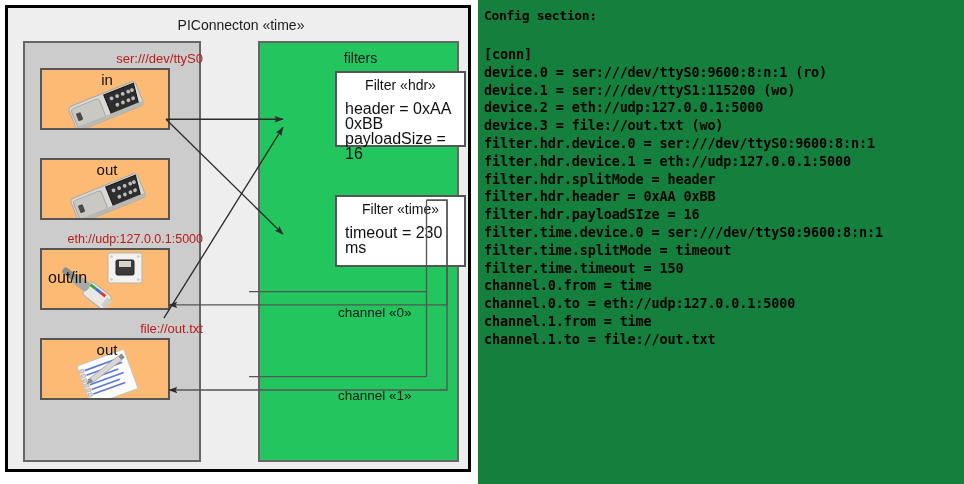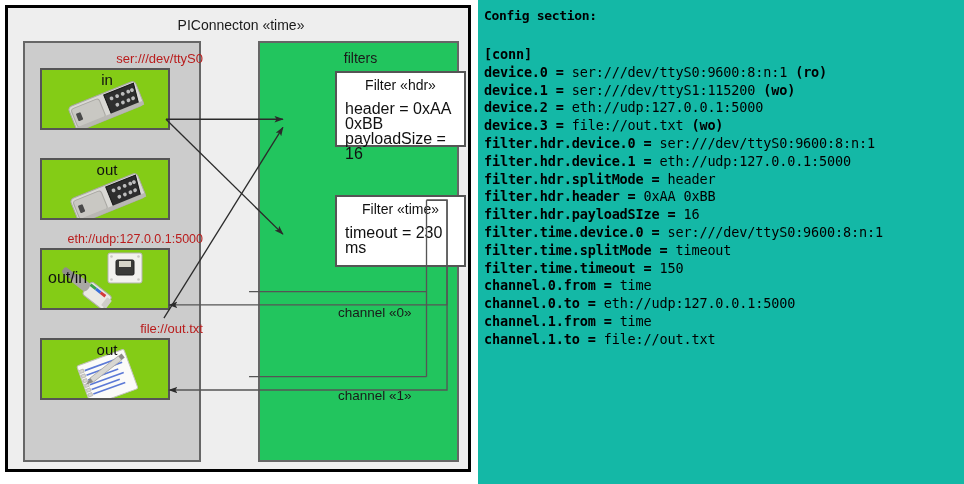--- a/index.html
+++ b/index.html
@@ -55,21 +55,21 @@
     position:absolute;
   }
   .dev-caption{
     position:absolute;left:12px;top:0;width:158px;text-align:right;
     font-size:13px;color:#b91c1c;line-height:16px;
     white-space:nowrap;
   }
   .dev-caption.small{font-size:12.5px;}
   .dev-box{
     position:absolute;left:7px;top:17px;width:130px;height:62px;
-    background:#84cc16;border:2px solid #555555;box-sizing:border-box;
+    background:#fdba74;border:2px solid #555555;box-sizing:border-box;
     overflow:hidden;
   }
   .dev-label{
     position:absolute;left:0;top:1px;width:130px;text-align:center;
     font-size:15px;color:#111;z-index:3;
   }
   .dev-label.left{ text-align:left; left:6px; width:auto; top:19px; font-size:16px;}
 
   
   .filt{
@@ -90,37 +90,37 @@
   .chan-label{
     position:absolute;font-size:13.5px;color:#1a1a1a;
     white-space:nowrap;
   }
 
   svg.ov{position:absolute;left:0;top:0;width:478px;height:484px;overflow:visible;}
 
   
   #config{
     position:absolute;left:478px;top:0;width:486px;height:484px;
-    background:#14b8a6;
+    background:#15803d;
   }
   .cfg-heading{
     position:absolute;left:6px;top:8px;
     font-family:"DejaVu Sans Mono", monospace;
     font-weight:bold;font-size:13px;color:#000;
     letter-spacing:-0.3px;
   }
   .cfg-lines{
     position:absolute;left:6px;top:46px;
     font-family:"DejaVu Sans Mono", monospace;
     font-size:13.5px;line-height:17.8px;color:#000;
     white-space:pre;
     letter-spacing:-0.15px;
   }
   .cfg-lines .k{font-weight:bold;}
-  .cfg-lines .v{font-weight:normal;text-align:right;}
+  .cfg-lines .v{font-weight:bold;text-align:right;}
 </style>
 </head>
 <body>
 
 <div id="diagram">
 
   <div class="outer-frame">
 
     <div class="diagram-title">PIConnecton «time»</div>
 

